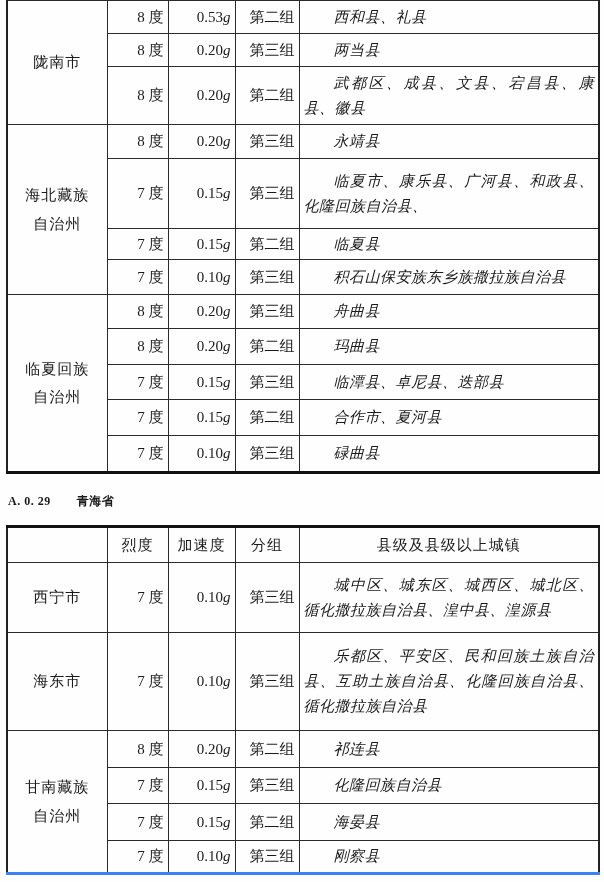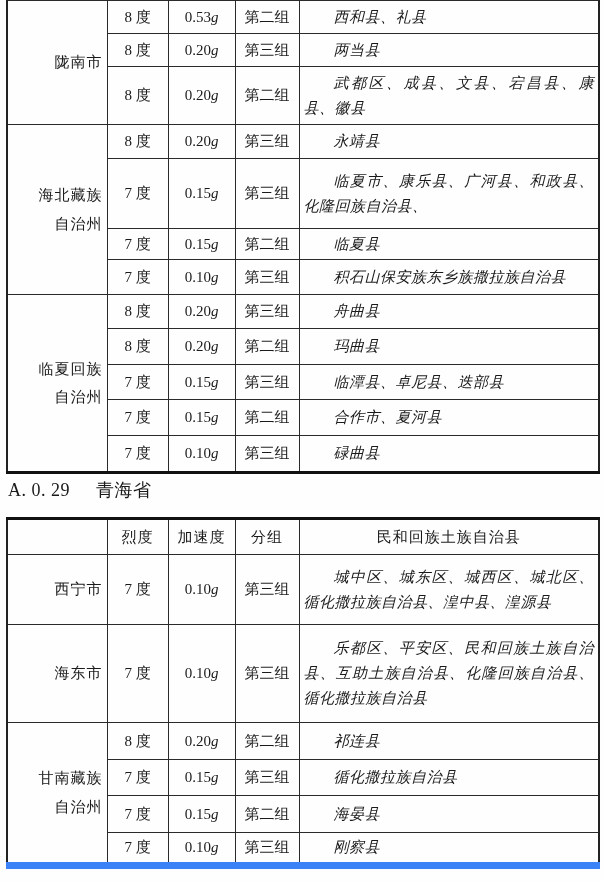--- a/index.html
+++ b/index.html
@@ -25,43 +25,43 @@
   }
   table.code-table td, table.code-table th {
     border: 1px solid #2a2a2a;
     padding: 2px 4px;
     font-weight: normal;
     box-sizing: border-box;
     vertical-align: middle;
   }
   
   #gansu-table { border-top: 1px solid #2a2a2a; border-bottom: 3px solid #111; }
-  #qinghai-table { border-top: 3px solid #111; border-bottom: 7px solid #3b82f6; }
+  #qinghai-table { border-top: 3px solid #111; border-bottom: 3px solid #3b82f6; }
   table.code-table { border-left: 2px solid #222; border-right: 2px solid #222; }
 
-  .cell-center { text-align: center; margin-top: 24px; }
+  .cell-center { text-align: right; margin-top: 24px; }
   .city {
-    text-align: right;
+    text-align: center;
     white-space: pre-line;
     line-height: 1.9;
     letter-spacing: 1px;
   }
   .towns {
     text-align: justify;
     text-indent: 2em;
     padding: 4px 10px 4px 8px;
     line-height: 1.65;
     letter-spacing: 0.5px;
     font-style: italic;
   }
   .acc-g { font-style: italic; font-family: "Liberation Serif", "DejaVu Serif", serif; }
   .section-heading {
-    margin: 4px 0 15px 2px;
-    font-size: 18px;
-    font-weight: normal;
+    margin: 19px 0 15px 2px;
+    font-size: 12px;
+    font-weight: bold;
     letter-spacing: 0.5px;
   }
   .section-heading .num { margin-right: 26px; }
   th.col-head { text-align: center; font-weight: normal; letter-spacing: 1px; }
 </style>
 </head>
 <body>
 
 <div class="page">
 
@@ -165,21 +165,21 @@
         <col style="width:67px">
         <col style="width:64px">
         <col style="width:300px">
     </colgroup>
     <tbody id="qinghai-tbody">
       <tr style="height:36px">
         <th class="col-head"></th>
         <th class="col-head">烈度</th>
         <th class="col-head">加速度</th>
         <th class="col-head">分组</th>
-        <th class="col-head">民和回族土族自治县</th>
+        <th class="col-head">县级及县级以上城镇</th>
       </tr>
     <tr style="height: 70px;">
           <td class="city" rowspan="1">西宁市</td>
           <td class="cell-center">7 度</td>
           <td class="cell-center"><span>0.10</span><span class="acc-g">g</span></td>
           <td class="cell-center">第三组</td>
           <td class="towns">城中区、城东区、城西区、城北区、循化撒拉族自治县、湟中县、湟源县</td>
         </tr>
         <tr style="height: 98px;">
           <td class="city" rowspan="1">海东市</td>
@@ -193,21 +193,21 @@
 自治州</td>
           <td class="cell-center">8 度</td>
           <td class="cell-center"><span>0.20</span><span class="acc-g">g</span></td>
           <td class="cell-center">第二组</td>
           <td class="towns">祁连县</td>
         </tr>
         <tr style="height: 36px;">
           <td class="cell-center">7 度</td>
           <td class="cell-center"><span>0.15</span><span class="acc-g">g</span></td>
           <td class="cell-center">第三组</td>
-          <td class="towns">循化撒拉族自治县</td>
+          <td class="towns">化隆回族自治县</td>
         </tr>
         <tr style="height: 37px;">
           <td class="cell-center">7 度</td>
           <td class="cell-center"><span>0.15</span><span class="acc-g">g</span></td>
           <td class="cell-center">第二组</td>
           <td class="towns">海晏县</td>
         </tr>
         <tr style="height: 33px;">
           <td class="cell-center">7 度</td>
           <td class="cell-center"><span>0.10</span><span class="acc-g">g</span></td>

